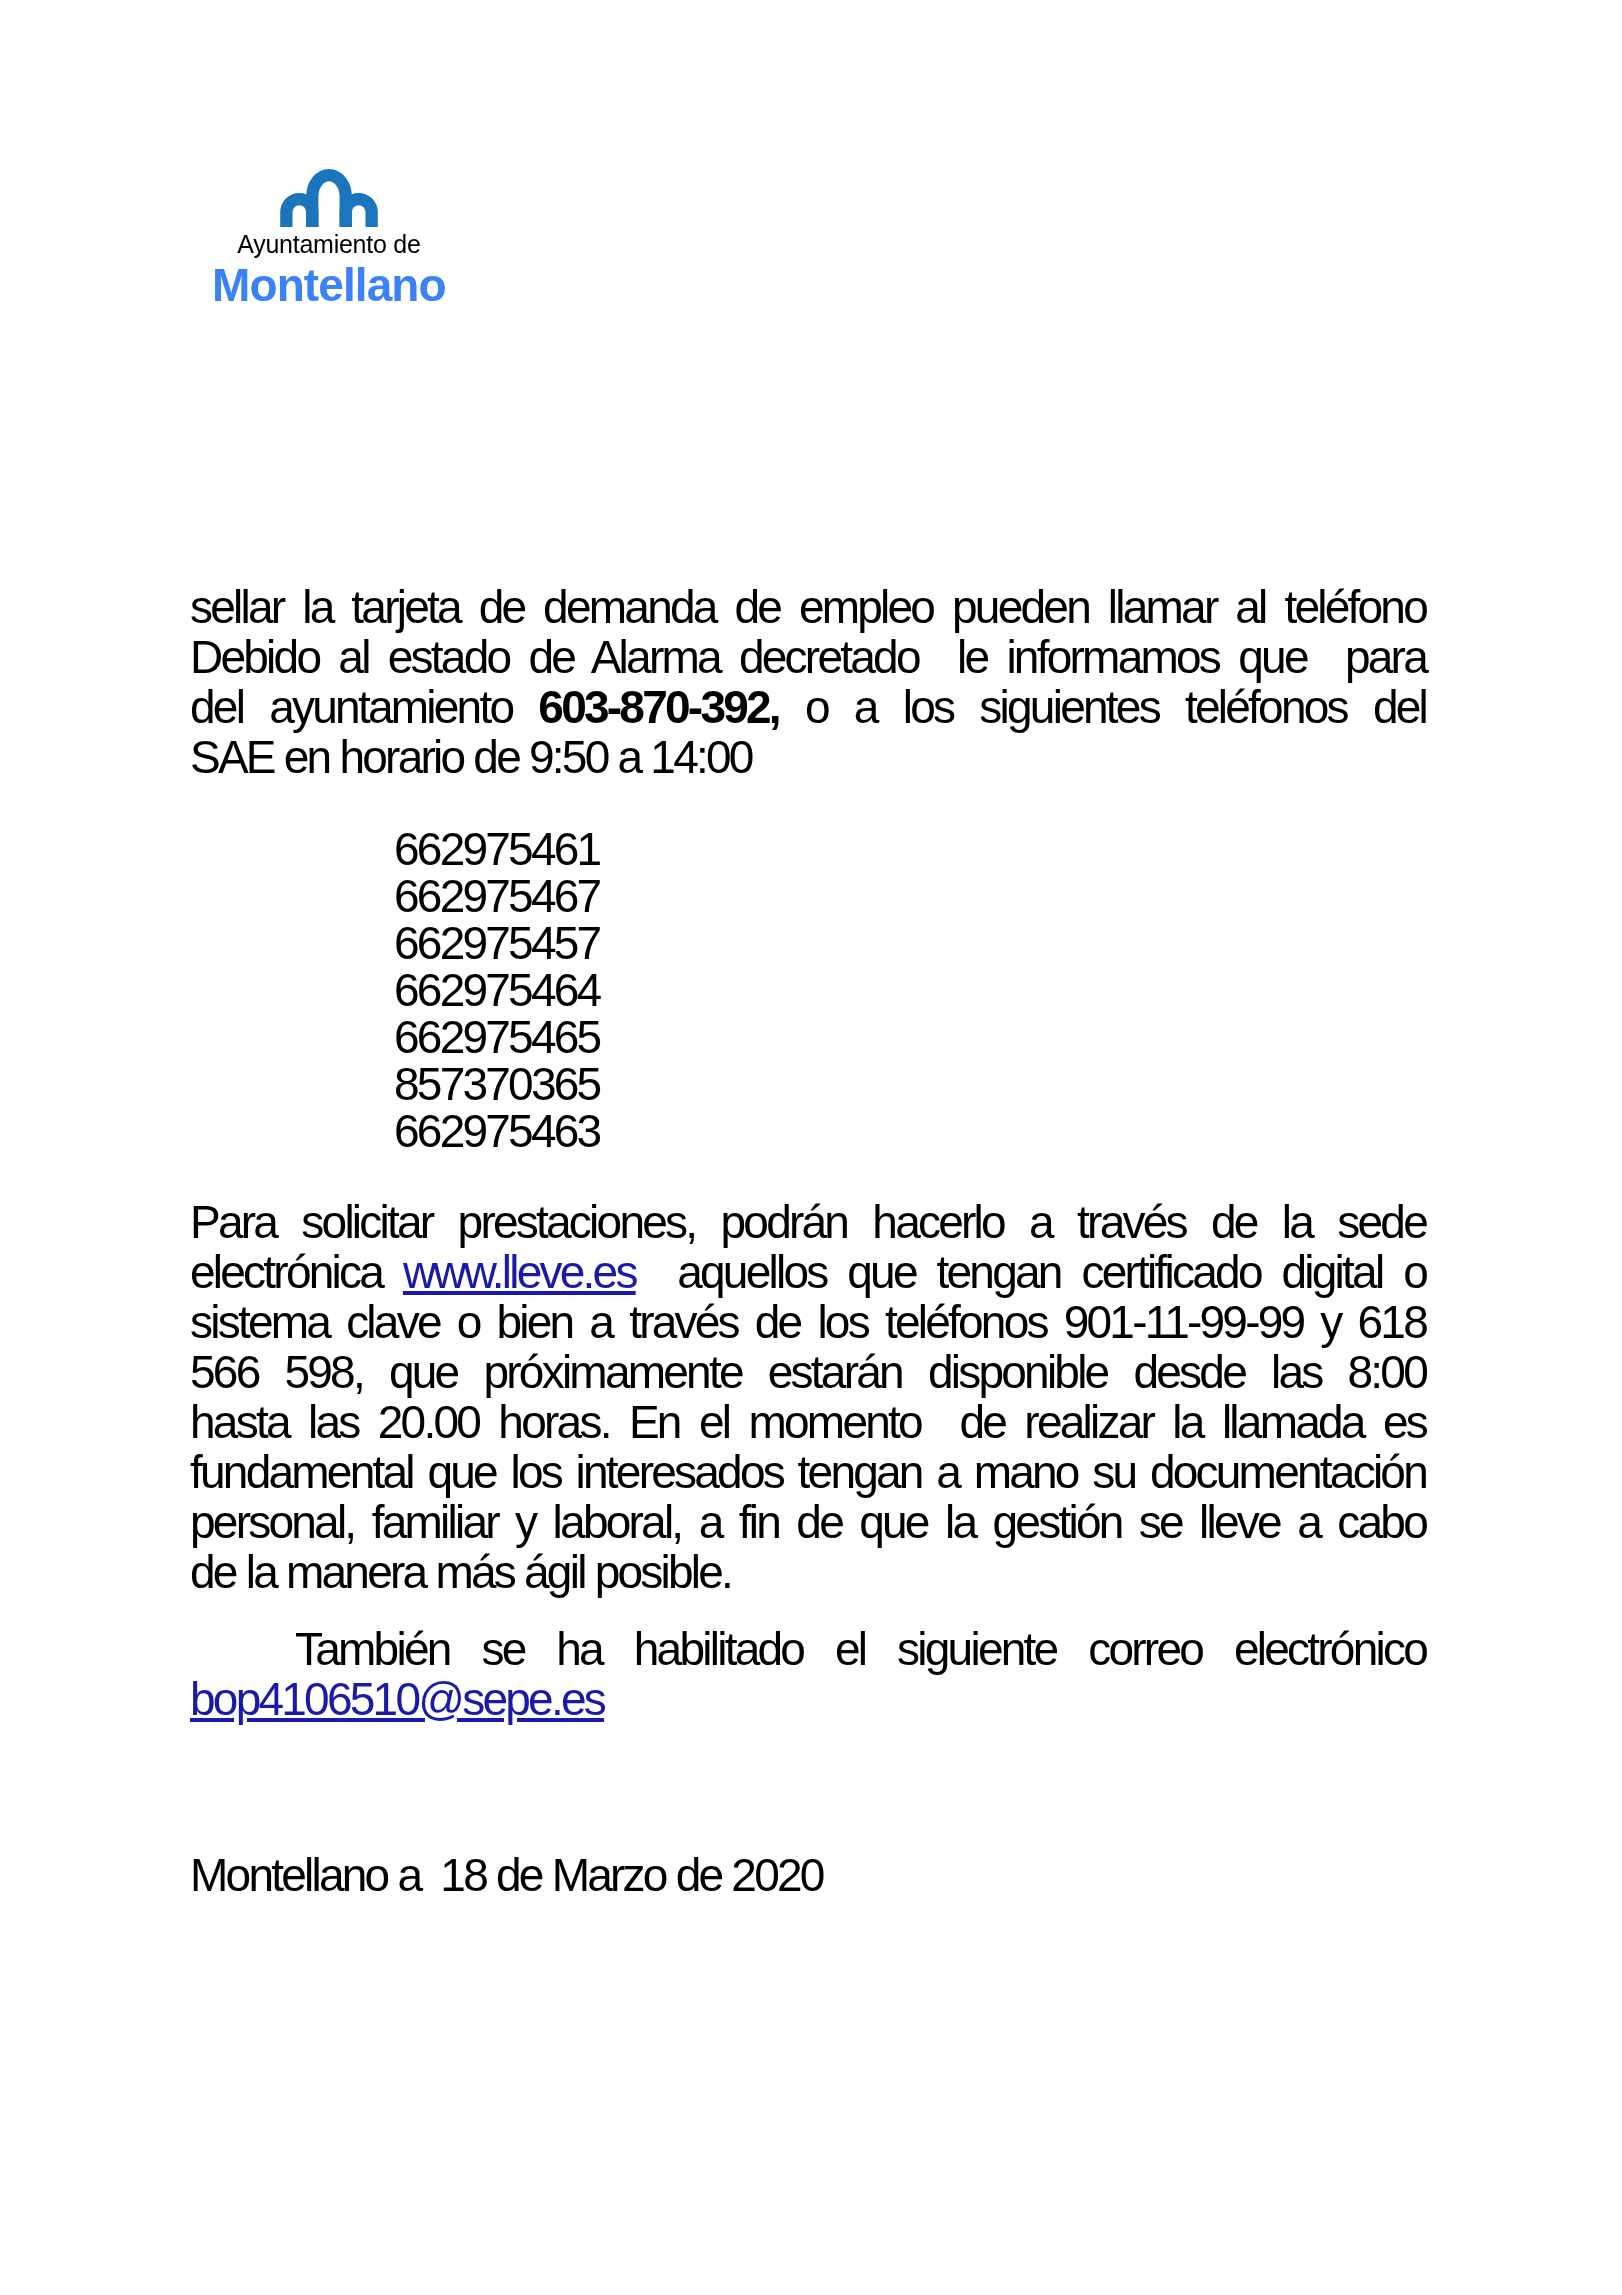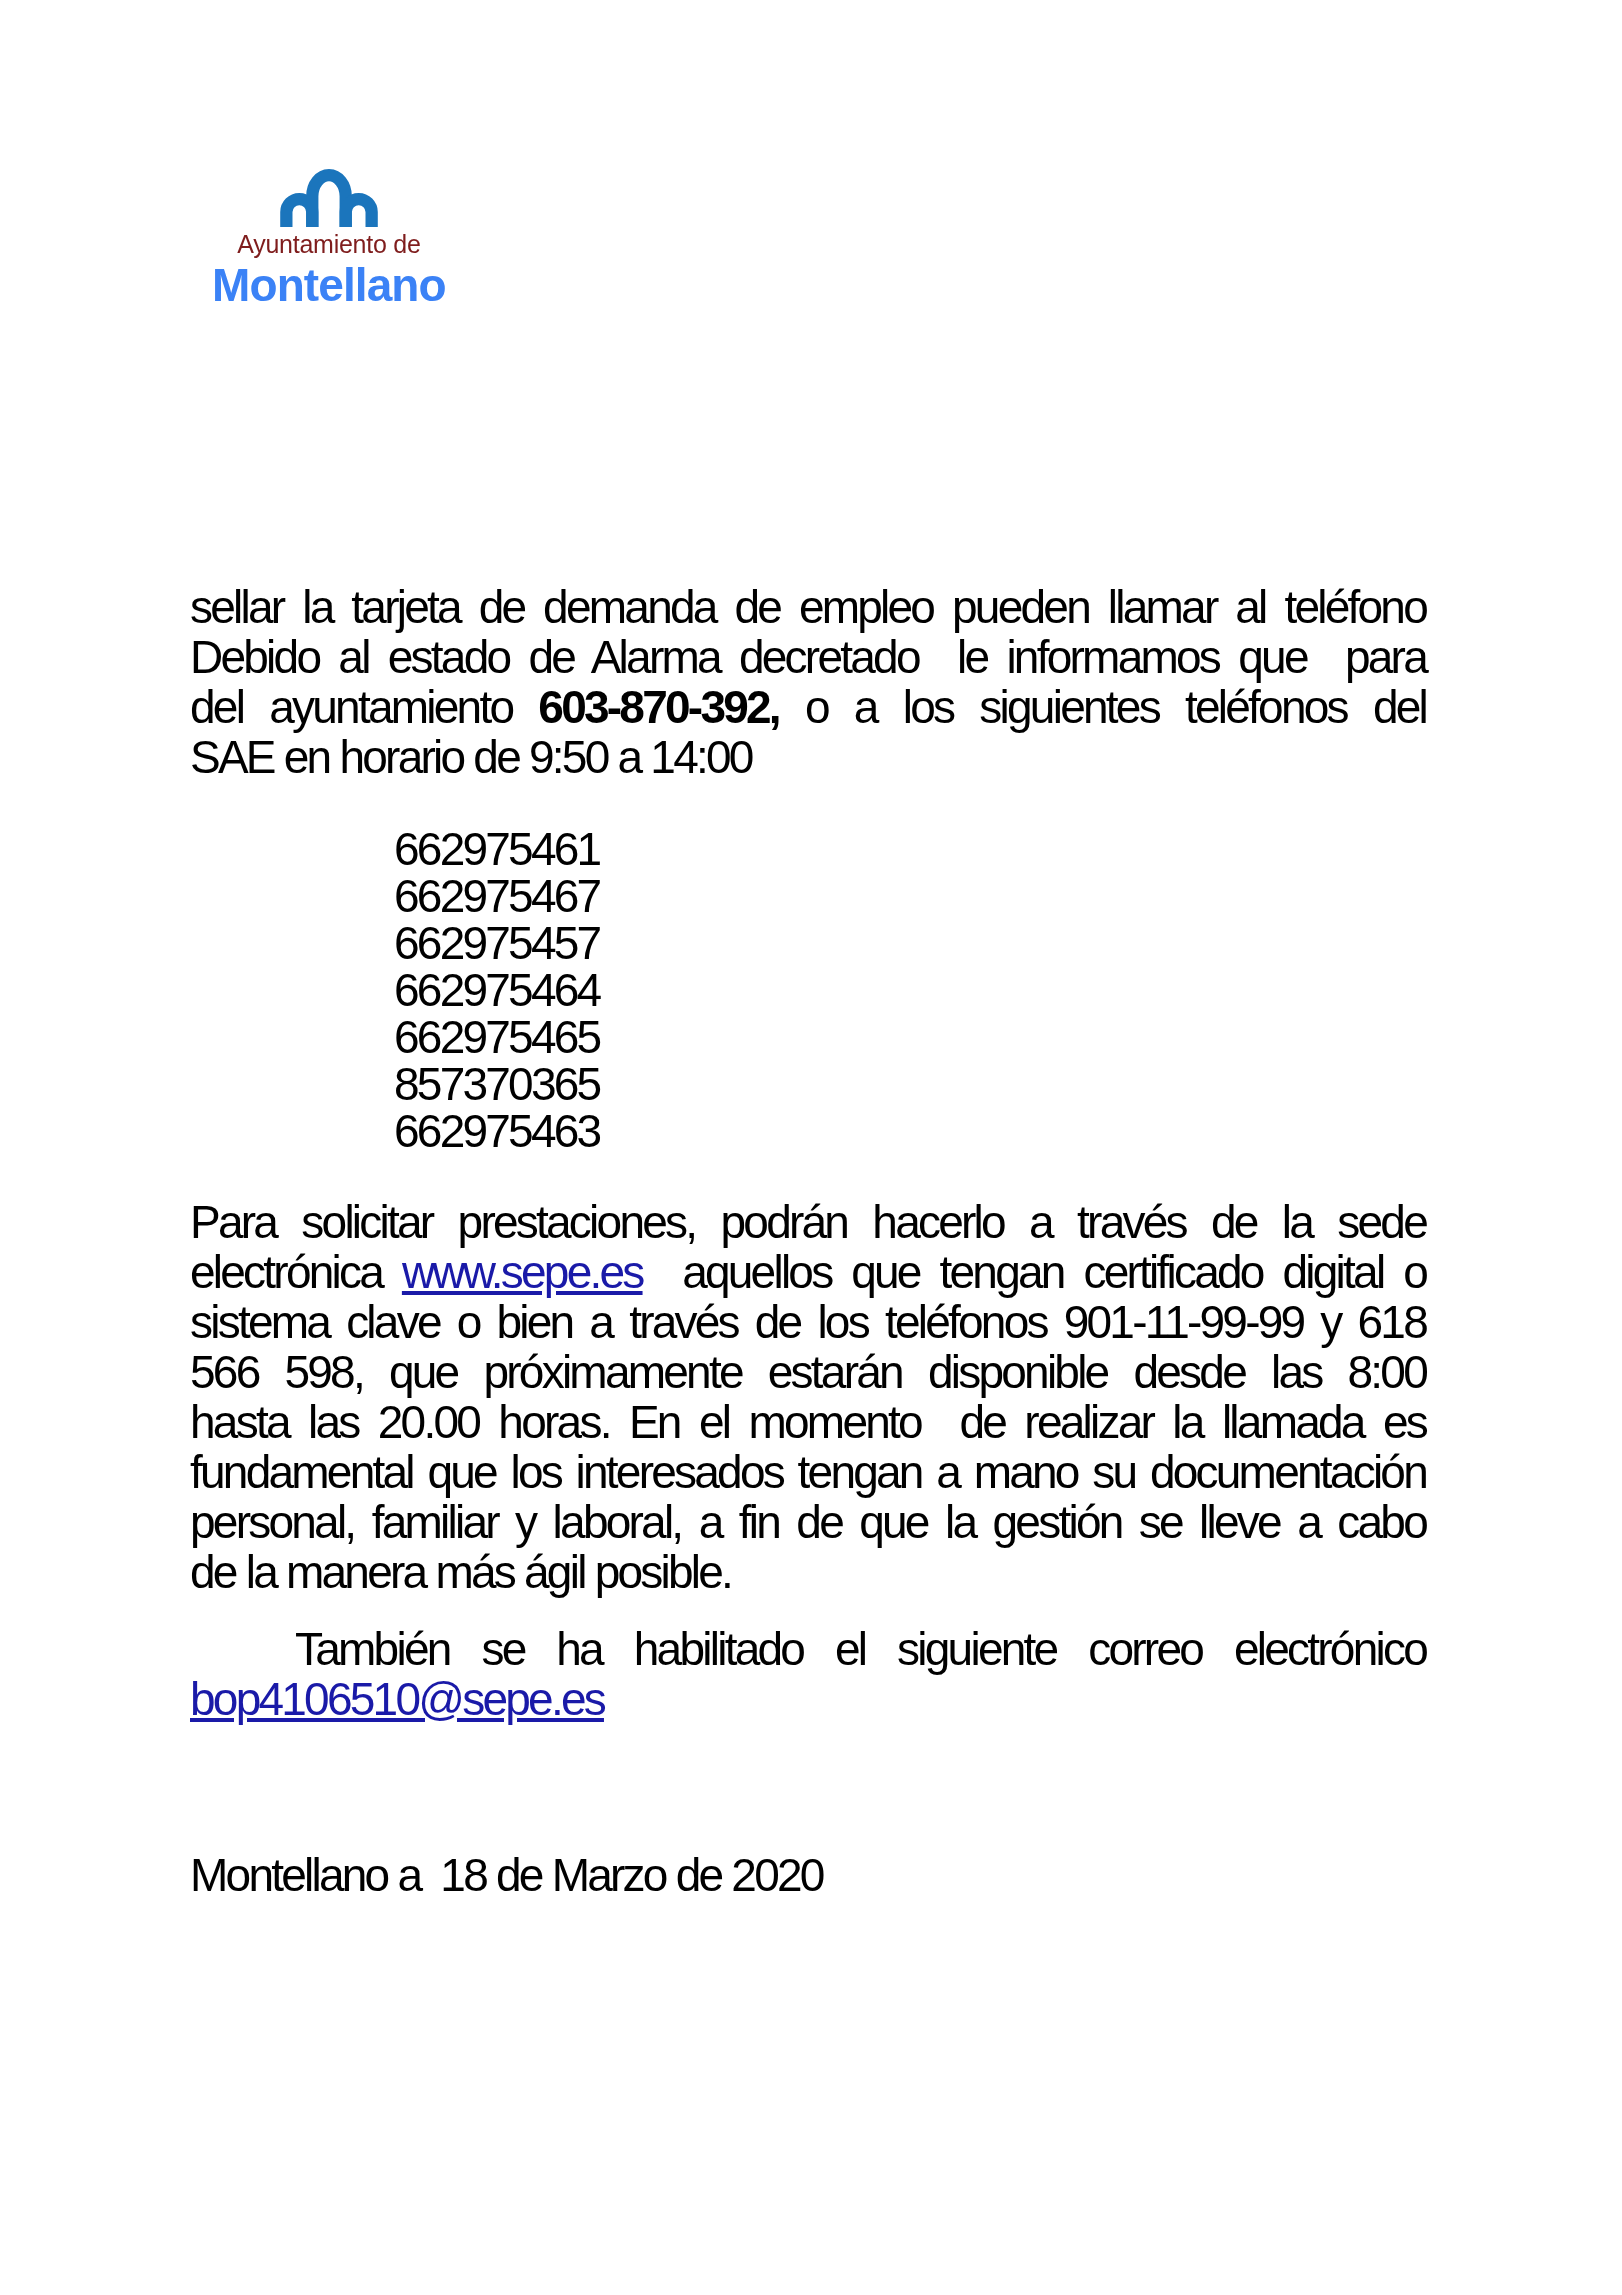--- a/index.html
+++ b/index.html
@@ -21,21 +21,21 @@
     display:flex;
     flex-direction:column;
     align-items:center;
   }
   .arches{width:98px;height:58px;display:block;}
   .arches path{fill:none;stroke:#1b75bc;stroke-width:18;}
   .logo-line1{
     margin-top:2.6px;
     font-size:25px;
     letter-spacing:-0.01em;
-    color:#7f1d1d;
+    color:#000000;
     line-height:29px;
     white-space:nowrap;
   }
   .logo-line2{
     font-size:46px;
     font-weight:bold;
     letter-spacing:-0.02em;
     color:#3b82f6;
     line-height:52px;
     white-space:nowrap;
@@ -86,21 +86,21 @@
         <div class="phone">662975467</div>
         <div class="phone">662975457</div>
         <div class="phone">662975464</div>
         <div class="phone">662975465</div>
         <div class="phone">857370365</div>
         <div class="phone">662975463</div>
       </div>
 
     <div class="bodytext p2">
         <div class="tline just"><span>Para solicitar prestaciones, podrán hacerlo a través de la sede</span></div>
-        <div class="tline just"><span>electrónica </span><span class="link">www.sepe.es</span><span>&nbsp; aquellos que tengan certificado digital o</span></div>
+        <div class="tline just"><span>electrónica </span><span class="link">www.lleve.es</span><span>&nbsp; aquellos que tengan certificado digital o</span></div>
         <div class="tline just"><span>sistema clave o bien a través de los teléfonos 901-11-99-99 y 618</span></div>
         <div class="tline just"><span>566 598, que próximamente estarán disponible desde las 8:00</span></div>
         <div class="tline just"><span>hasta las 20.00 horas. En el momento&nbsp; de realizar la llamada es</span></div>
         <div class="tline just"><span>fundamental que los interesados tengan a mano su documentación</span></div>
         <div class="tline just"><span>personal, familiar y laboral, a fin de que la gestión se lleve a cabo</span></div>
         <div class="tline"><span>de la manera más ágil posible.</span></div>
       </div>
 
     <div class="bodytext p3">
         <div class="tline just" style="text-indent: 105px;"><span>También se ha habilitado el siguiente correo electrónico</span></div>

